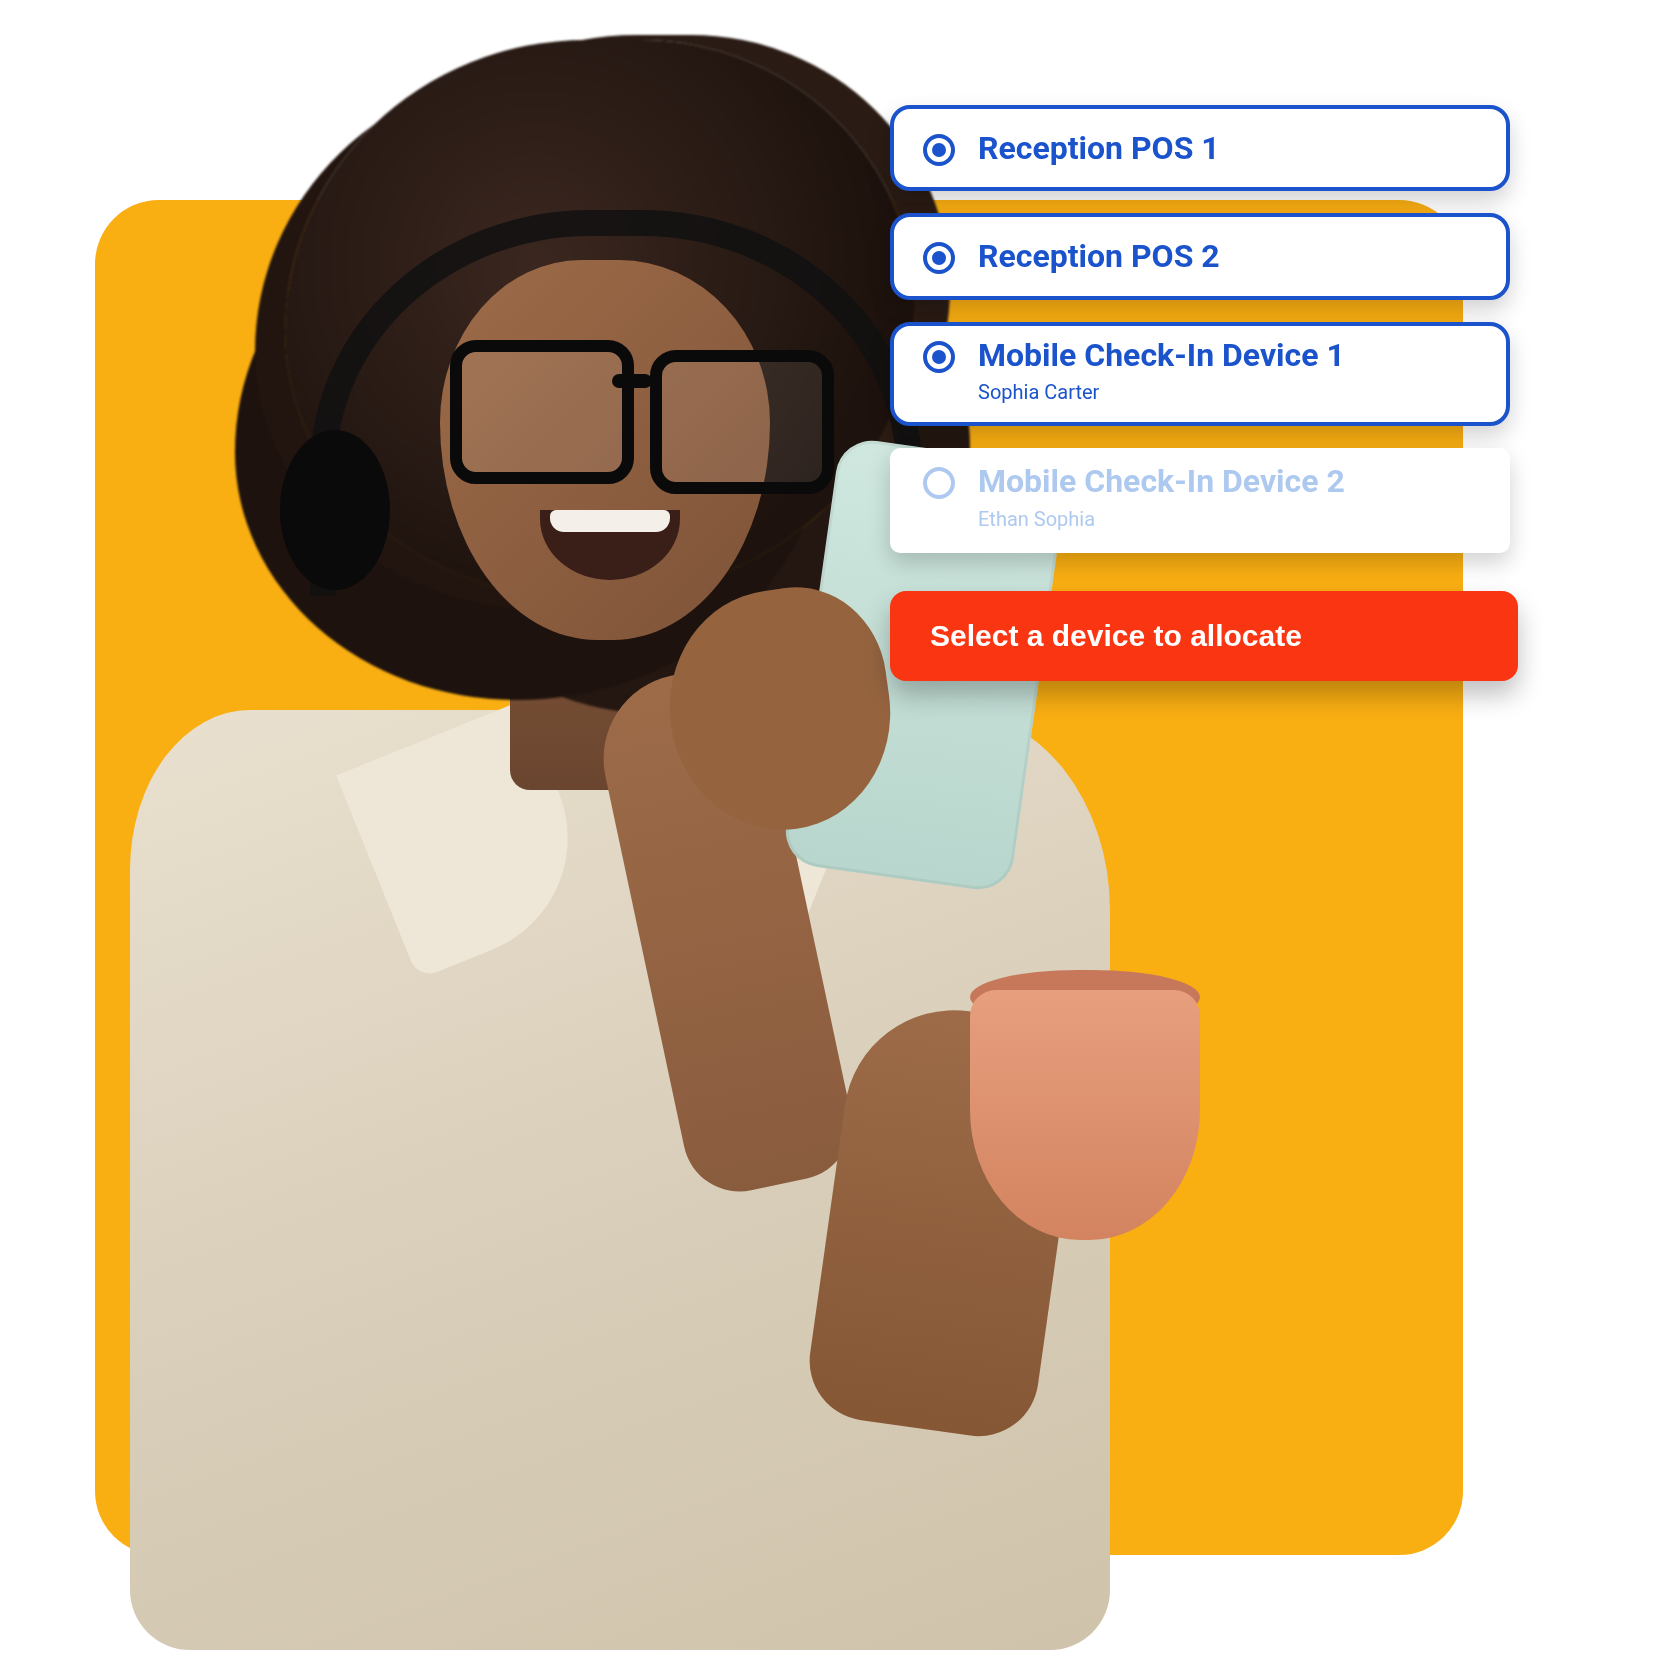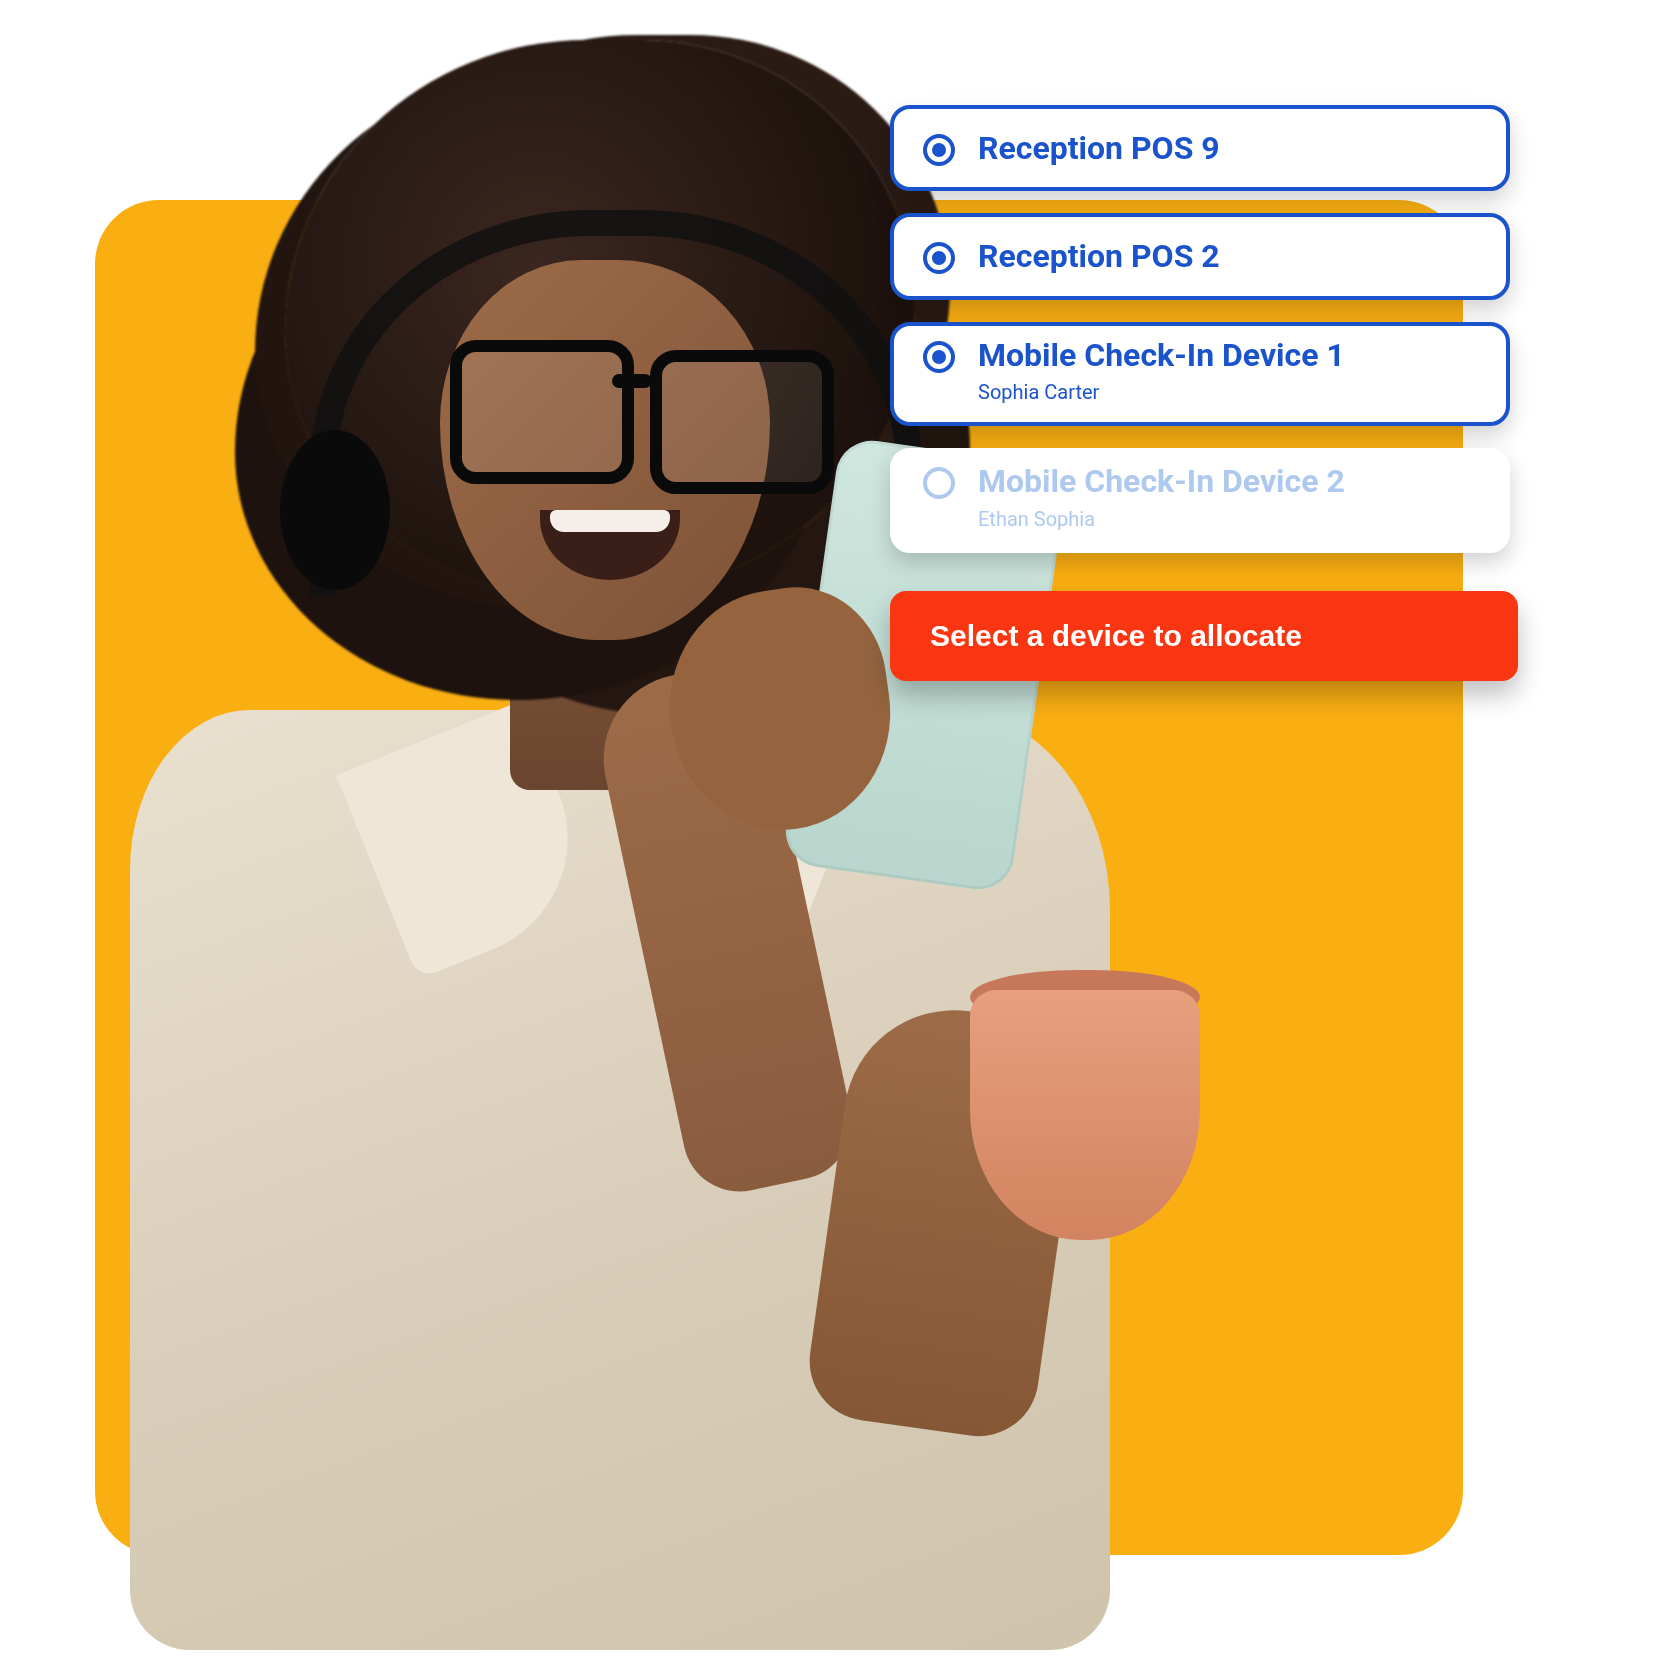--- a/index.html
+++ b/index.html
@@ -186,20 +186,21 @@
     border:4px solid var(--blue);
     border-radius:20px;
     padding:20px 28px 20px 28px;
     display:flex;
     align-items:flex-start;
     gap:22px;
     box-shadow:0 10px 22px rgba(0,0,0,0.18);
   }
   .option.disabled{
     border-color:var(--white);
+    border-radius:10px;
   }
   .radio{
     flex:0 0 auto;
     margin-top:4px;
     width:34px; height:34px;
   }
   .radio svg{ width:34px; height:34px; display:block; }
   .opt-text{
     display:flex; flex-direction:column; gap:2px;
   }
@@ -272,21 +273,21 @@
   <div class="device-panel">
 
     <div class="option">
       <span class="radio">
         <svg viewBox="0 0 34 34">
             <circle cx="17" cy="17" r="14" fill="none" stroke="#1A53CB" stroke-width="4"></circle>
             <circle cx="17" cy="17" r="7" fill="#1A53CB"></circle>
           </svg>
       </span>
       <span class="opt-text">
-        <span class="opt-label">Reception POS 9</span>
+        <span class="opt-label">Reception POS 1</span>
       </span>
     </div>
 
     <div class="option">
       <span class="radio">
         <svg viewBox="0 0 34 34">
             <circle cx="17" cy="17" r="14" fill="none" stroke="#1A53CB" stroke-width="4"></circle>
             <circle cx="17" cy="17" r="7" fill="#1A53CB"></circle>
           </svg>
       </span>

